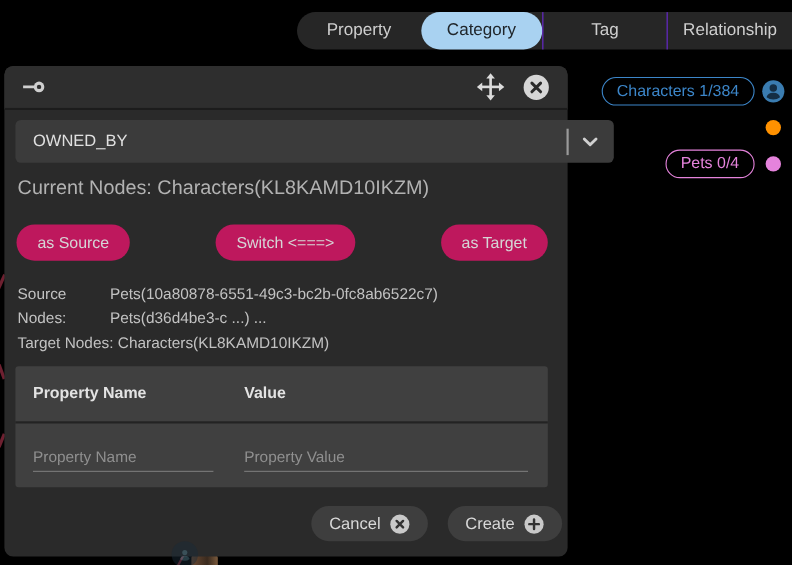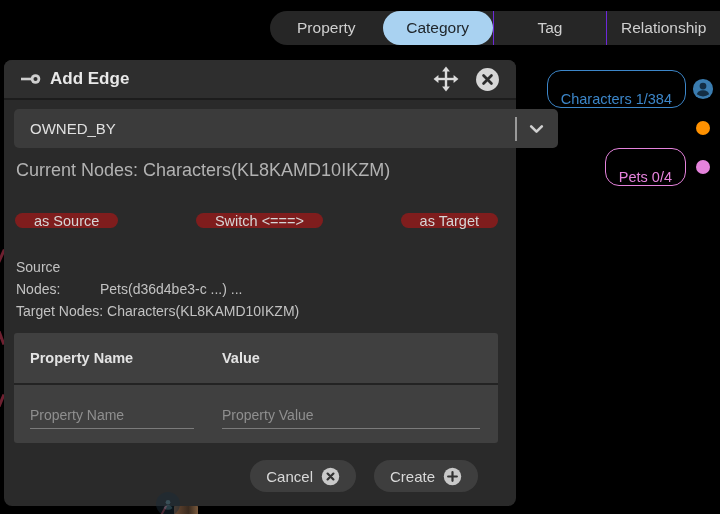--- a/index.html
+++ b/index.html
@@ -71,21 +71,21 @@
 
   .current-nodes {
     position:absolute; left:12px; top:100px; font-size:18px; color:#b2b2b2;
   }
 
   .switch-row {
     position:absolute; left:11px; right:18px; top:144px; height:33px;
     display:grid; grid-template-columns:auto 1fr auto; align-items:center;
   }
   .pill-btn {
-    height:15px; background:#7f1d1d; border:none; border-radius:17px;
+    height:33px; background:#be185d; border:none; border-radius:17px;
     color:#d6d6d6; font-size:14.5px; font-family:inherit;
     padding:0 19px; cursor:pointer; white-space:nowrap;
   }
   .switch-row .center-cell { display:flex; justify-content:center; }
 
   .nodes-info {
     position:absolute; left:12px; top:196px; right:14px;
     font-size:14px; color:#c2c2c2; line-height:22px;
   }
   .src-grid { display:grid; grid-template-columns:84px 1fr; }
@@ -106,37 +106,37 @@
   .prop-input {
     background:transparent; border:none; border-bottom:1px solid #7b7b7b;
     height:28px; font-size:14px; color:#ddd; font-family:inherit; outline:none;
   }
   .prop-input::placeholder { color:#8f8f8f; }
   .prop-input.name { width:164px; }
   .prop-input.value { width:258px; }
 
   .dlg-footer {
     position:absolute; left:0; right:0; top:400px; height:32px;
-    display:flex; justify-content:flex-end; gap:18px; padding-right:38px;
+    display:flex; justify-content:flex-end; gap:18px; padding-right:5px;
   }
   .footer-btn {
     height:32px; background:#3e3e3e; border:none; border-radius:16px;
     color:#d9d9d9; font-size:15px; font-family:inherit; padding:0 16px;
     display:flex; align-items:center; gap:8px; cursor:pointer;
   }
 
   
   .legend {
     position:absolute; right:6px; top:70px; z-index:2;
     display:flex; flex-direction:column; align-items:flex-end; gap:13px;
   }
   .legend-row { display:flex; align-items:center; gap:6px; }
   .legend-pill {
-    height:38px; border:1.5px solid; border-radius:14px;
-    display:flex; align-items:flex-end; padding:0 13px;
+    height:26px; border:1.5px solid; border-radius:14px;
+    display:flex; align-items:center; padding:0 13px;
     font-size:14.5px; background:transparent; cursor:pointer; white-space:nowrap;
   }
   .indicator-slot { width:22px; display:flex; justify-content:center; align-items:center; }
   .legend-dot { width:14px; height:14px; border-radius:50%; }
 </style>
 </head>
 <body>
 
 <div class="tabbar">
   <div class="tab">
@@ -166,21 +166,20 @@
 </div>
 
 <div class="dialog">
 
   <div class="dlg-header">
     <svg width="22" height="16" viewBox="0 0 22 16">
       <line x1="1" y1="8" x2="11" y2="8" stroke="#cfcfcf" stroke-width="2.6"></line>
       <circle cx="15.5" cy="8" r="4.8" fill="#cfcfcf"></circle>
       <circle cx="15.5" cy="8" r="2" fill="#2e2e2e"></circle>
     </svg>
-    <span class="dlg-title">Add Edge</span>
     <span class="spacer"></span>
     <span class="hdr-btn move">
       <svg width="26" height="26" viewBox="0 0 24 24" fill="#dcdcdc">
         <path d="M12 0.5l3.6 4.5h-7.2z"></path>
         <path d="M12 23.5l-3.6-4.5h7.2z"></path>
         <path d="M0.5 12l4.5-3.6v7.2z"></path>
         <path d="M23.5 12l-4.5 3.6v-7.2z"></path>
         <rect x="10.9" y="4" width="2.2" height="16"></rect>
         <rect x="4" y="10.9" width="16" height="2.2"></rect>
       </svg>
@@ -210,21 +209,21 @@
     <span class="center-cell">
       <button class="pill-btn">Switch &lt;===&gt;</button>
     </span>
     <button class="pill-btn">as Target</button>
   </div>
 
   <div class="nodes-info">
     <div class="src-grid">
       <span>Source Nodes:</span>
       <span>
-        <br>
+        <span>Pets(10a80878-6551-49c3-bc2b-0fc8ab6522c7)</span><br>
         <span>Pets(d36d4be3-c ...) ...</span>
       </span>
     </div>
     <div>
       <span>Target Nodes:</span>
       <span>Characters(KL8KAMD10IKZM)</span>
     </div>
   </div>
 
   <div class="prop-panel">

